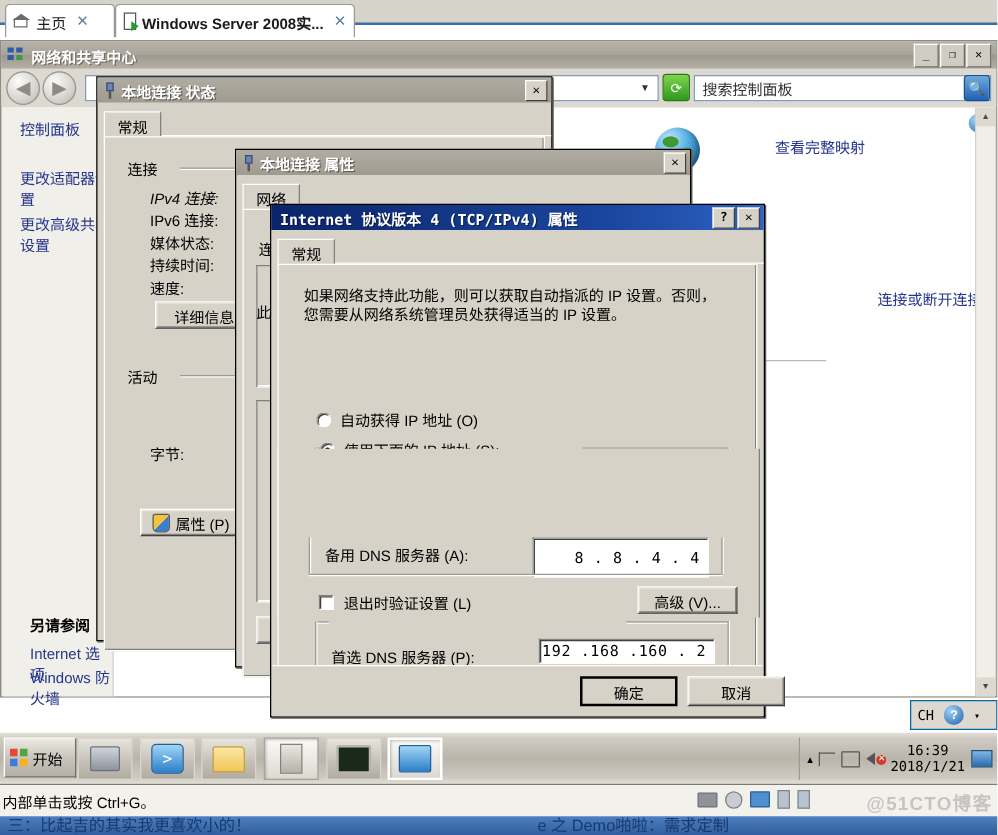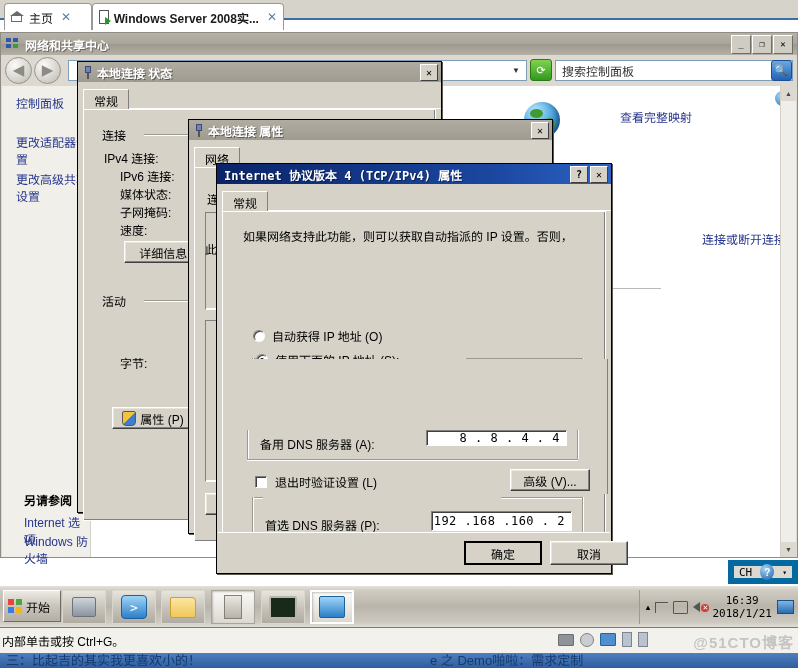--- a/index.html
+++ b/index.html
@@ -146,21 +146,21 @@
      border-bottom-color:#404040;box-shadow:inset -1px -1px 0 #808080, inset 1px 1px 0 #e8e5dd;
      font-size:12px;display:flex;align-items:center;justify-content:center;
      box-sizing:border-box;cursor:pointer;color:#000;}
   .btn.default{border:2px solid #000;box-shadow:none;}
   .shield{width:12px;height:13px;margin-right:4px;
      background:linear-gradient(135deg,#f2c33c 50%,#3a7fd5 50%);
      border:1px solid #5a5a52;border-radius:2px 2px 4px 4px;}
 
   
   #langbar{position:absolute;left:728px;top:560px;width:70px;height:24px;
-     background:#ddd9d0;border:6px solid #0369a1;display:flex;align-items:center;
+     background:#ddd9d0;border:1px solid #0369a1;display:flex;align-items:center;
      box-sizing:border-box;}
   .lb-cell{font-size:11px;font-family:"DejaVu Sans Mono",monospace;padding:0 5px;cursor:pointer;}
   .lb-q{width:16px;height:16px;border-radius:50%;
      background:radial-gradient(circle at 35% 30%,#9fd2f5,#1b5fa8);color:#fff;
      font-size:10px;font-weight:bold;display:flex;align-items:center;justify-content:center;
      margin:0 3px;cursor:pointer;}
   #taskbar{position:absolute;left:0;top:585px;width:798px;height:42px;
      background:linear-gradient(to bottom,#e4e1da 0%,#cfcbc2 12%,#b9b5ab 50%,#cdc9c0 88%,#e2dfd8 100%);
      border-top:1px solid #fff;box-sizing:border-box;}
   #startbtn{position:absolute;left:3px;top:4px;width:58px;height:32px;
@@ -282,24 +282,24 @@
     <span class="tbbtns">
       <span class="tbbtn">✕</span>
     </span>
   </div>
   <div class="tabrow" style="margin-top:6px;">
     <span class="tabitem">常规</span>
   </div>
   <div class="panel" style="height:410px;">
     <div class="lbl" style="position:absolute;left:18px;top:16px;">连接</div>
     <div class="grp-line" style="left:60px;top:24px;width:290px;"></div>
-    <div class="lbl" style="position:absolute;left:20px;top:39px;">IPv4 连接:</div>
+    <div class="lbl" style="position:absolute;left:36px;top:39px;font-style:italic;">IPv4 连接:</div>
     <div class="lbl" style="position:absolute;left:36px;top:57px;">IPv6 连接:</div>
     <div class="lbl" style="position:absolute;left:36px;top:75px;">媒体状态:</div>
-    <div class="lbl" style="position:absolute;left:36px;top:93px;">子网掩码:</div>
+    <div class="lbl" style="position:absolute;left:36px;top:93px;">持续时间:</div>
     <div class="lbl" style="position:absolute;left:36px;top:111px;">速度:</div>
     <div class="btn" style="position:absolute;left:40px;top:131px;width:108px;height:22px;">详细信息 (E)...</div>
     <div class="lbl" style="position:absolute;left:18px;top:182px;">活动</div>
     <div class="grp-line" style="left:60px;top:190px;width:290px;"></div>
     <div class="lbl" style="position:absolute;left:36px;top:244px;">字节:</div>
     <div class="btn" style="position:absolute;left:28px;top:297px;width:82px;height:22px;">
       <span class="shield"></span>
       <span>属性 (P)</span>
     </div>
   </div>
@@ -334,20 +334,21 @@
     </span>
   </div>
 
   <div class="tabrow" style="margin-top:6px;">
     <span class="tabitem">常规</span>
   </div>
 
   <div class="panel" style="height:327px;">
 
     <div class="lbl" style="position:absolute;left:20px;top:18px;width:350px;line-height:15px;">如果网络支持此功能，则可以获取自动指派的 IP 设置。否则，</div>
+    <div class="lbl" style="position:absolute;left:20px;top:33px;width:350px;line-height:15px;">您需要从网络系统管理员处获得适当的 IP 设置。</div>
 
     <div style="position:absolute;left:30px;top:115px;display:flex;align-items:center;gap:7px;">
       <span class="radio"></span>
       <span class="lbl">自动获得 IP 地址 (O)</span>
     </div>
 
     <div class="grp-line" style="left:30px;top:146px;width:10px;"></div>
     <div class="grp-line" style="left:243px;top:146px;width:117px;"></div>
     <div style="position:absolute;left:29px;top:146px;width:1px;height:100px;background:#9a9a92;box-shadow:1px 0 0 #fff;"></div>
     <div style="position:absolute;left:359px;top:146px;width:1px;height:100px;background:#9a9a92;box-shadow:1px 0 0 #fff;"></div>
@@ -378,21 +379,21 @@
     <div style="position:absolute;left:359px;top:285px;width:1px;height:42px;background:#9a9a92;box-shadow:1px 0 0 #fff;"></div>
 
 
     <div class="lbl" style="position:absolute;left:42px;top:304px;">首选 DNS 服务器 (P):</div>
     <div class="ipfield" style="position:absolute;left:208px;top:299px;width:141px;height:20px;">192 .168 .160 . 2</div>
   </div>
 
   <div style="position:absolute;left:5px;top:195px;width:386px;height:135px;background:#d6d2c8;
               border-left:1px solid #fff;border-right:1px solid #808080;box-sizing:border-box;">
     <div class="lbl" style="position:absolute;left:37px;top:76px;">备用 DNS 服务器 (A):</div>
-    <div class="ipfield" style="position:absolute;left:203px;top:71px;width:141px;height:16px;">8 . 8 . 4 . 4</div>
+    <div class="ipfield" style="position:absolute;left:203px;top:71px;width:141px;height:32px;">8 . 8 . 4 . 4</div>
     <div style="position:absolute;left:354px;top:71px;width:1px;height:29px;background:#9a9a92;box-shadow:1px 0 0 #fff;"></div>
     <div style="position:absolute;left:24px;top:71px;width:1px;height:29px;background:#9a9a92;box-shadow:1px 0 0 #fff;"></div>
     <div style="position:absolute;left:24px;top:100px;width:331px;height:1px;background:#9a9a92;box-shadow:0 1px 0 #fff;"></div>
 
     <div style="position:absolute;left:32px;top:114px;display:flex;align-items:center;gap:8px;">
       <span class="chk"></span>
       <span class="lbl">退出时验证设置 (L)</span>
     </div>
     <div class="btn" style="position:absolute;left:287px;top:110px;width:80px;height:22px;">高级 (V)...</div>
   </div>

